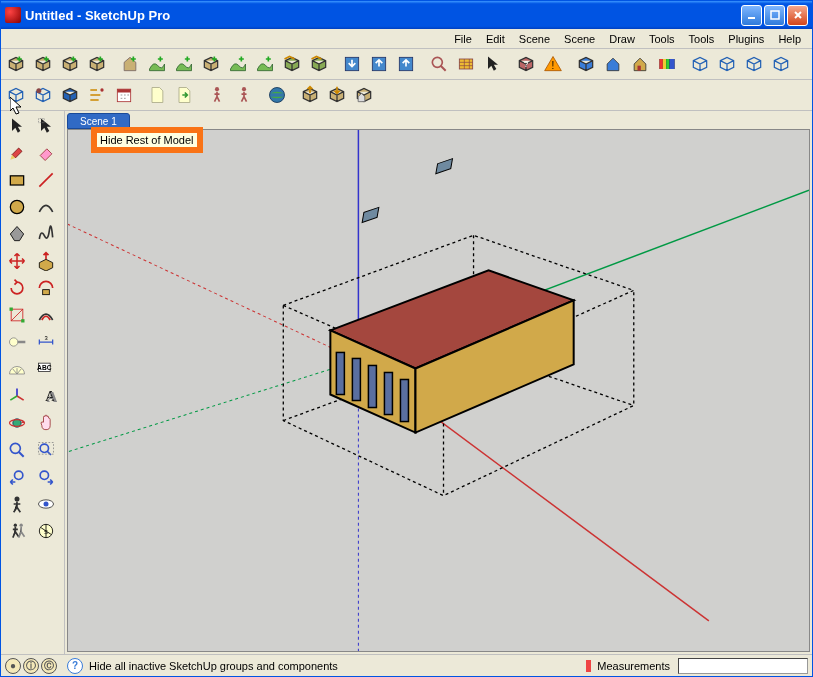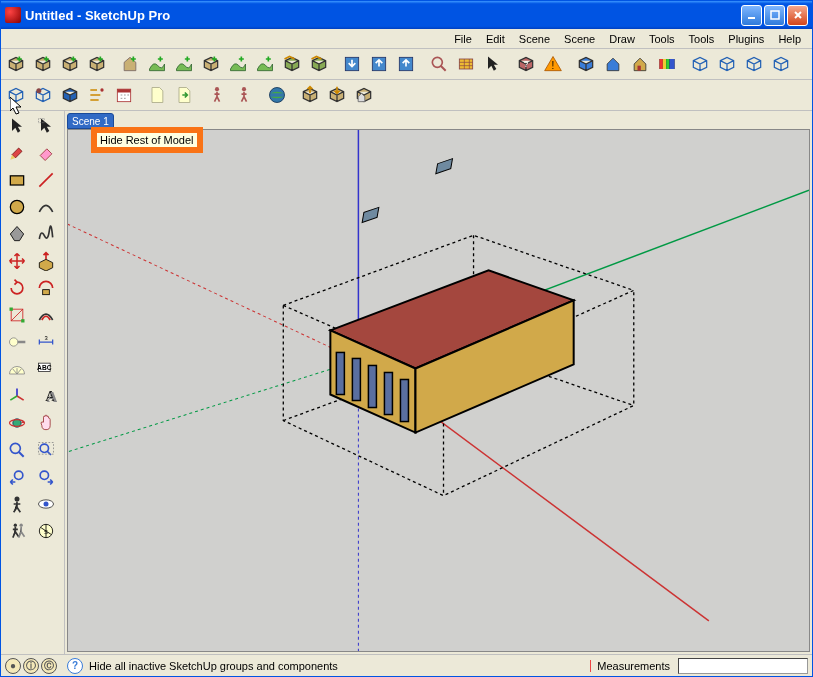--- a/index.html
+++ b/index.html
@@ -16,29 +16,29 @@
   .menu-item { padding: 2px 7px; cursor: default; }
   .toolbar-row { background: #ece9d8; border-bottom: 1px solid #c0c0c0; display: flex; align-items: center; padding: 2px; gap: 1px; min-height: 30px; flex-wrap: wrap; }
   .tb-btn { width: 26px; height: 26px; border: 1px solid transparent; display: flex; align-items: center; justify-content: center; border-radius: 2px; }
   .tb-sep { width: 5px; }
   .tb-icon { width: 20px; height: 20px; }
   .content-row { flex: 1; display: flex; min-height: 0; }
   .left-tools { width: 64px; background: #ece9d8; border-right: 1px solid #c0c0c0; padding: 2px; display: flex; flex-wrap: wrap; align-content: flex-start; gap: 1px; }
   .lt-btn { width: 28px; height: 26px; display: flex; align-items: center; justify-content: center; border: 1px solid transparent; }
   .viewport-area { flex: 1; display: flex; flex-direction: column; background: #ece9d8; }
   .scenes-row { height: 18px; display: flex; align-items: flex-end; padding-left: 2px; position: relative; }
-  .scene-tab { height: 16px; padding: 0 4px; background: #316ac5; color: white; font-size: 10px; line-height: 16px; border-top-left-radius: 3px; border-top-right-radius: 3px; border: 1px solid #1a4a99; }
+  .scene-tab { height: 16px; padding: 0 12px; background: #316ac5; color: white; font-size: 10px; line-height: 16px; border-top-left-radius: 3px; border-top-right-radius: 3px; border: 1px solid #1a4a99; }
   .tooltip-box { position: absolute; left: 26px; top: 16px; background: #ffffe1; border: 6px solid #f97316; padding: 1px 3px; font-size: 11px; z-index: 50; white-space: nowrap; }
   .viewport { flex: 1; background: #d0d0ce; position: relative; border: 1px solid #888; margin: 0 2px 2px 2px; overflow: hidden; }
   .viewport svg { width: 100%; height: 100%; }
   .statusbar { height: 22px; background: #ece9d8; display: flex; align-items: center; padding: 0 4px; border-top: 1px solid #c0c0c0; gap: 2px; }
   .status-icon { width: 16px; height: 16px; border-radius: 50%; border: 1.5px solid #555; display: flex; align-items: center; justify-content: center; font-size: 10px; font-weight: bold; color: #555; background: #f4e8b8; }
   .status-sep { width: 6px; }
   .status-text { flex: 1; padding-left: 4px; }
-  .vcb-label { padding: 0 6px; border-left: 1px solid #ef4444; }
+  .vcb-label { padding: 0 6px; border-left: 5px solid #ef4444; }
   .vcb-input { width: 130px; height: 16px; border: 1px inset #999; background: white; }
   .cursor-arrow { position:absolute; left: 10px; top: 97px; z-index:100; pointer-events:none;}
 </style>
 </head>
 <body>
 
 <div class="window">
 
   <div class="titlebar">
     <div class="app-icon"></div>

